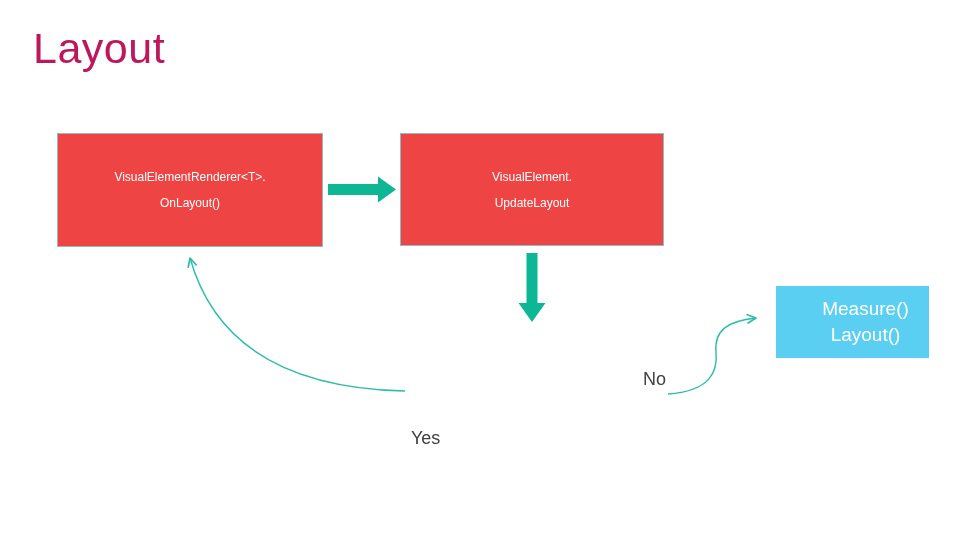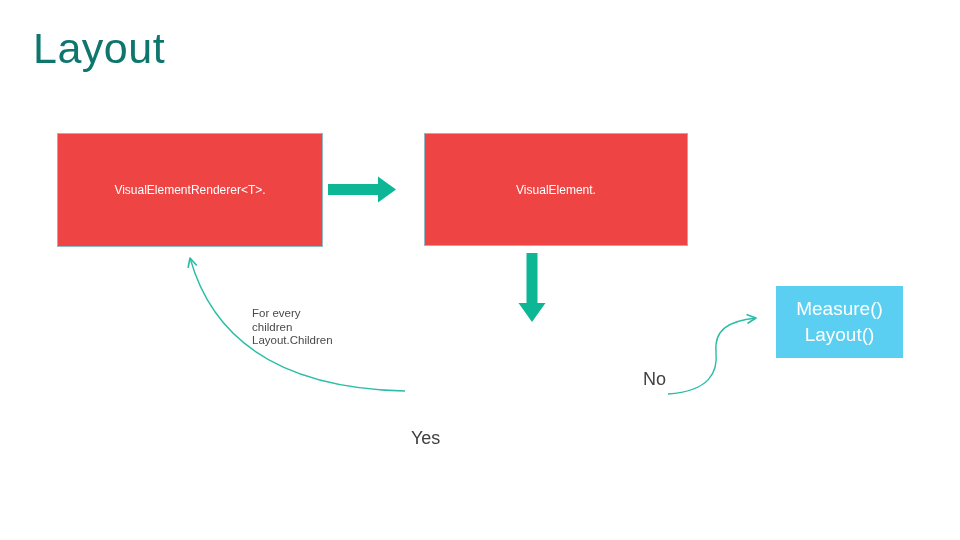--- a/index.html
+++ b/index.html
@@ -2,36 +2,36 @@
 <html><head>
 <meta charset="utf-8">
 <style>
   html,body{margin:0;padding:0;background:#ffffff;}
   .slide{
     position:relative;width:960px;height:540px;overflow:hidden;
     background:#ffffff;font-family:"Liberation Sans","DejaVu Sans",sans-serif;
   }
   .title{
     position:absolute;left:33px;top:24px;margin:0;
-    font-size:43px;font-weight:200;color:#0f766e;letter-spacing:0.5px;
+    font-size:43px;font-weight:200;color:#be185d;letter-spacing:0.5px;
   }
   .connector-layer{position:absolute;left:0;top:0;pointer-events:none;}
   .node{
     position:absolute;display:flex;flex-direction:column;
     align-items:center;justify-content:center;text-align:center;color:#ffffff;
   }
   .node-dark{
     background:#ef4444;border:1px solid #8fb9c3;box-sizing:border-box;
     font-size:12px;line-height:26px;
   }
   .node-renderer{left:57px;top:133px;width:266px;height:114px;}
-  .node-update{left:400px;top:133px;width:264px;height:113px;margin-left:24px;}
+  .node-update{left:400px;top:133px;width:264px;height:113px;}
   .node-measure{
     left:776px;top:286px;width:127px;height:72px;
-    background:#5bcff2;font-size:19px;line-height:26px;
+    background:#5bcff2;font-size:19px;line-height:26px;padding-left:26px;
   }
   .node-decision{
     left:448px;top:342px;width:171px;height:99px;
     background:#1b93c5;font-size:15px;line-height:19px;
     clip-path:polygon(50% 0,100% 50%,50% 100%,0 50%);
   }
   .branch-label{
     position:absolute;font-size:18px;color:#404040;
   }
   .label-yes{left:411px;top:380px;margin-top:48px;}
@@ -60,34 +60,31 @@
 
     <path d="M526.5,253 L537.5,253 L537.5,303 L545.5,303 L532,322 L518.5,303 L526.5,303 Z" fill="#0db795"></path>
 
     <path d="M405,391 C320,389 220,365 190,258" fill="none" stroke="#2bbda6" stroke-width="1.4" marker-end="url(#vhead)"></path>
 
     <path d="M668,394 C710,391 718,372 716,352 C714,330 728,321 756,318" fill="none" stroke="#2bbda6" stroke-width="1.4" marker-end="url(#vhead)"></path>
   </svg>
 
   <div class="node node-dark node-renderer">
     <div class="line">VisualElementRenderer&lt;T&gt;.</div>
+    <div class="line">OnLayout()</div>
   </div>
 
   <div class="node node-dark node-update">
     <div class="line">VisualElement.</div>
+    <div class="line">UpdateLayout</div>
   </div>
 
 
   <div class="node node-measure">
     <div class="line">Measure()</div>
     <div class="line">Layout()</div>
   </div>
 
   <div class="branch-label label-yes">Yes</div>
   <div class="branch-label label-no">No</div>
 
-  <div class="loop-note">
-    <div class="line">For every</div>
-    <div class="line">children</div>
-    <div class="line">Layout.Children</div>
-  </div>
 
 </div>
 
 </body></html>

